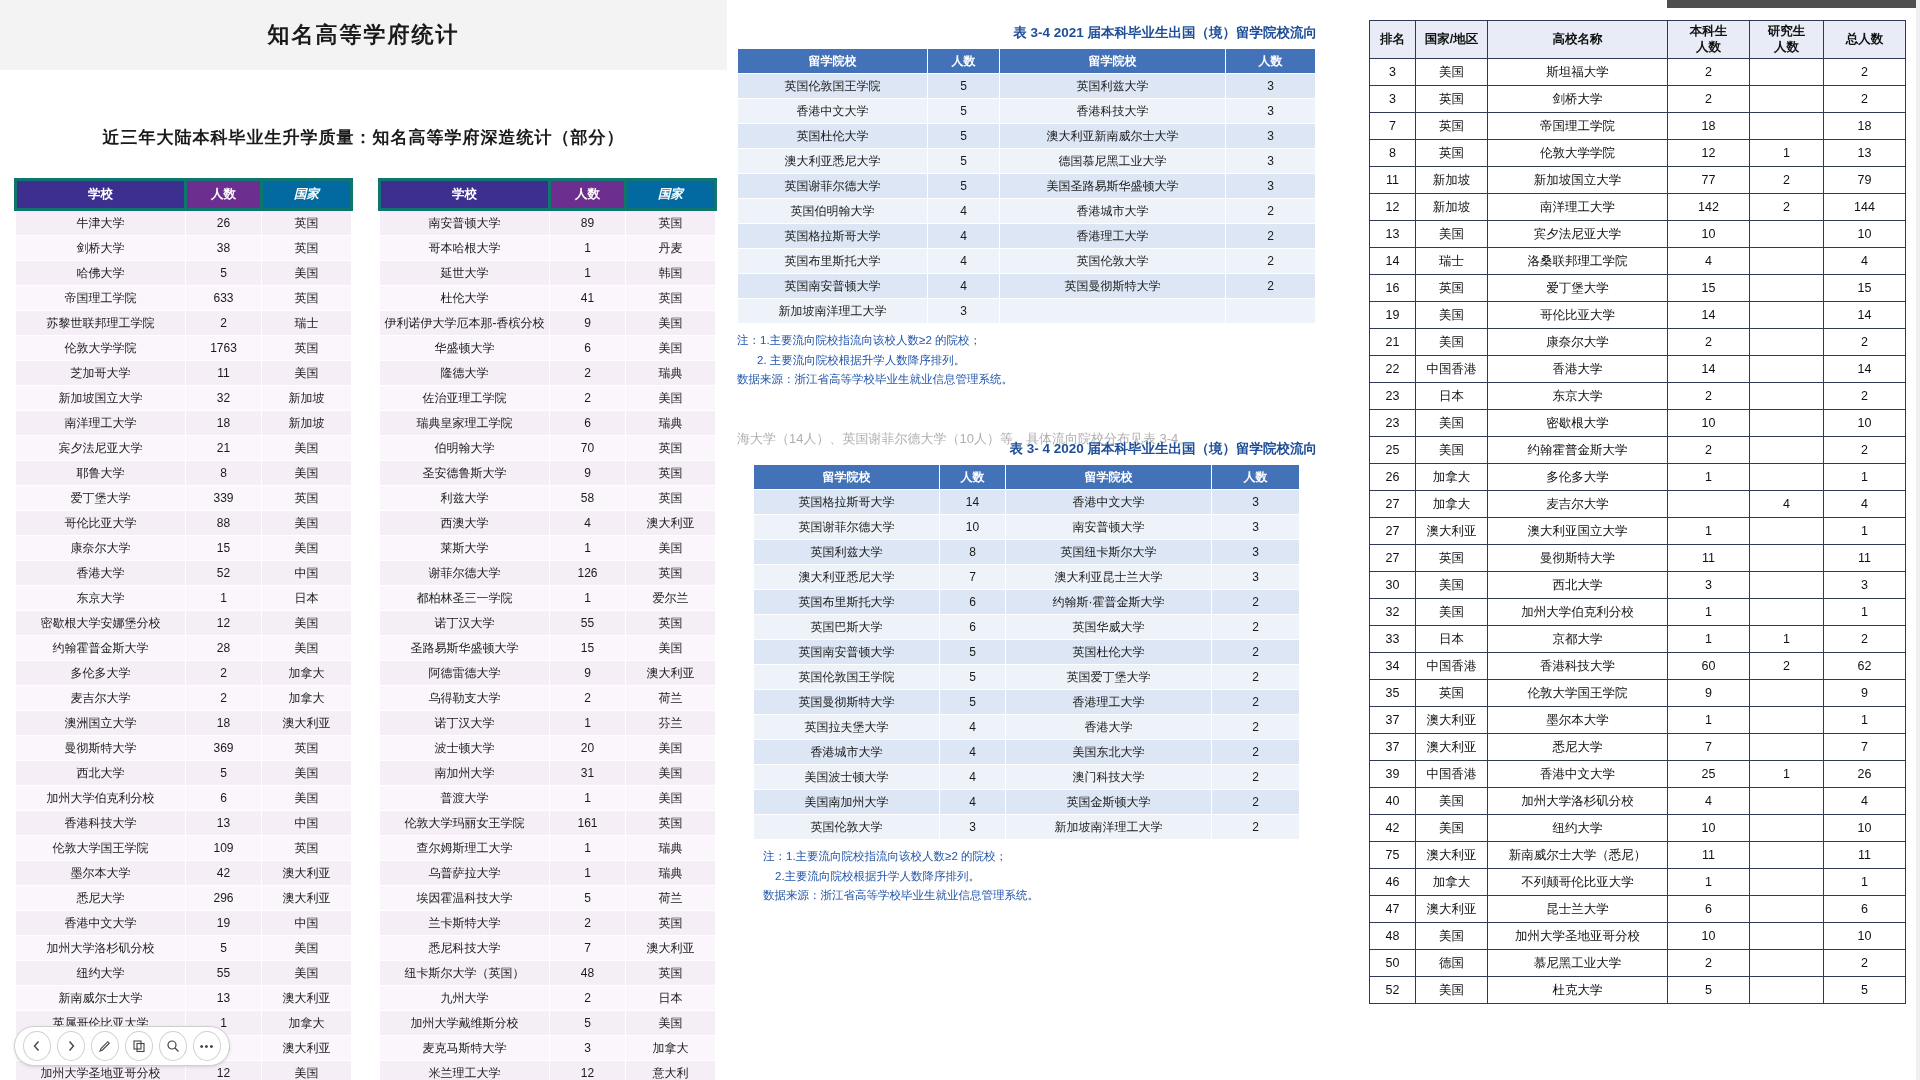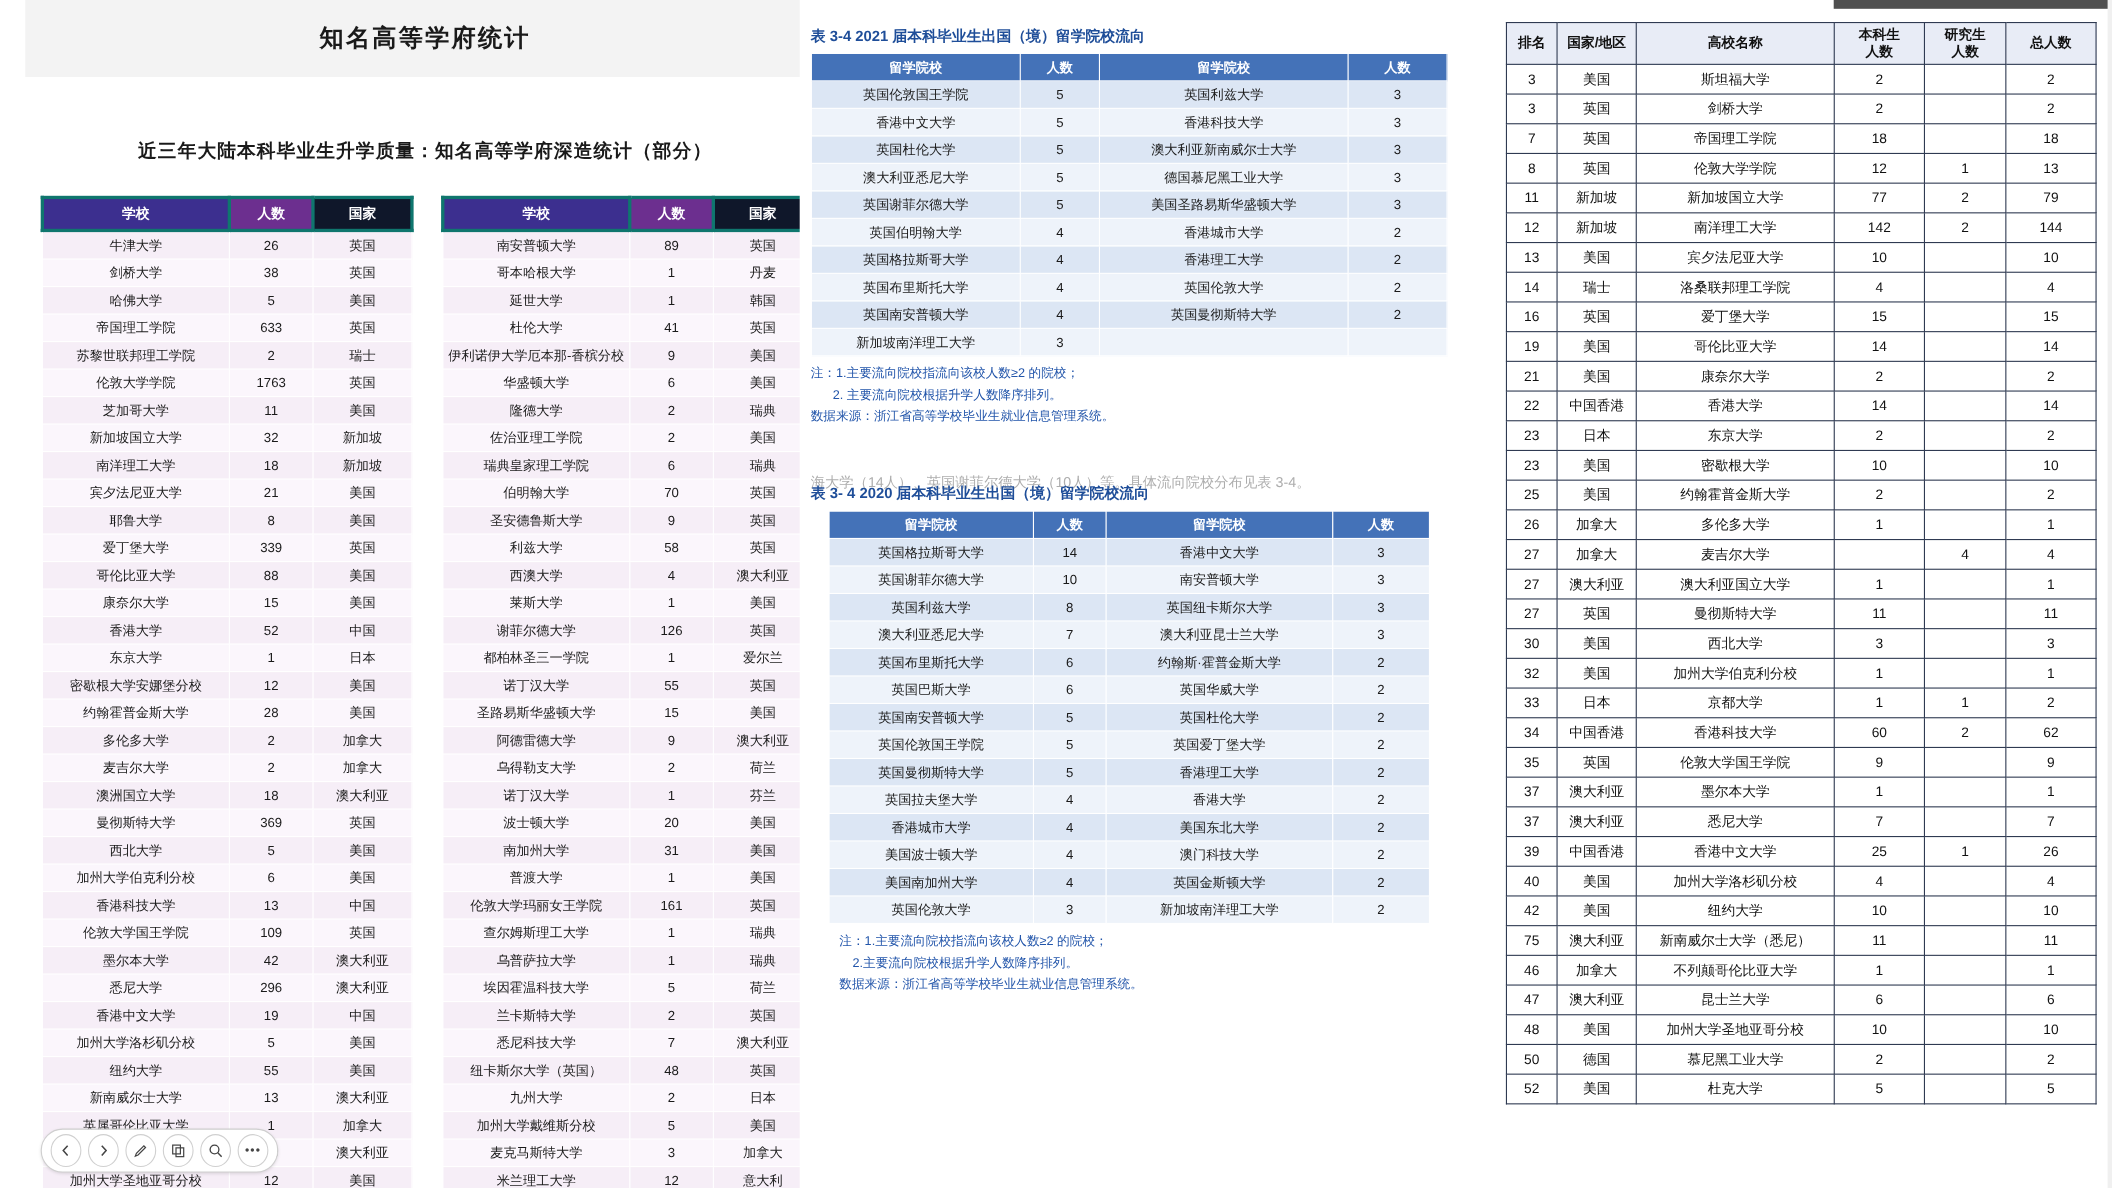--- a/index.html
+++ b/index.html
@@ -5,54 +5,54 @@
   html,body{margin:0;padding:0;}
   body{
     width:1920px;height:1080px;
     background:#ffffff;
     font-family:"Liberation Sans","DejaVu Sans",sans-serif;
     overflow:hidden;
     position:relative;
   }
   
   #left-panel{
-    position:absolute;left:0;top:0;width:727px;height:1080px;background:#ffffff;margin-left:23px;
+    position:absolute;left:0;top:0;width:727px;height:1080px;background:#ffffff;
   }
   #left-title-bar{
     position:absolute;left:0;top:0;width:727px;height:70px;background:#f3f3f3;
     display:flex;align-items:center;justify-content:center;
   }
   #left-title-bar .t{font-size:22px;font-weight:bold;color:#1a1a1a;letter-spacing:2px;}
   #left-subtitle{
     position:absolute;left:0;top:126px;width:727px;text-align:center;
     font-size:17px;font-weight:bold;color:#1a1a1a;letter-spacing:1px;
   }
   .lt-wrap{position:absolute;top:178px;}
   .lt-wrap.a{left:14px;}
   .lt-wrap.b{left:378px;}
   table.lt{border-collapse:collapse;width:336px;table-layout:fixed;}
   table.lt th{
     background:#3c2f8f;color:#ffffff;font-size:12.5px;font-weight:bold;
     height:25px;border:3px solid #0f766e;
   }
   table.lt th.c2{background:#6c2f8f;}
-  table.lt th.c3{background:#0f172a;}
+  table.lt th.c3{background:#0369a1;font-style:italic;}
   table.lt td{
     height:22px;font-size:12px;color:#1a1a1a;text-align:center;
     border:1px solid #ffffff;background:#f6eef7;
   }
   table.lt tr:nth-child(even) td{background:#fbf6fc;}
   table.lt col.w1{width:170px;}
   table.lt col.w2{width:76px;}
   table.lt col.w3{width:90px;}
 
   
   #mid-panel{position:absolute;left:727px;top:0;width:600px;height:1080px;background:#ffffff;}
   .mid-cap{
-    font-size:13.5px;font-weight:bold;color:#1f4e99;text-align:left;margin:0 0 6px 0;
+    font-size:13.5px;font-weight:bold;color:#1f4e99;text-align:right;margin:0 0 6px 0;
   }
   table.mt{border-collapse:collapse;table-layout:fixed;}
   table.mt th{
     background:#4472b8;color:#ffffff;font-size:12px;font-weight:bold;height:22px;
     text-align:center;border:1px solid #ffffff;
   }
   table.mt td{
     height:22px;font-size:12px;color:#1a1a1a;text-align:center;border:1px solid #ffffff;
     background:#dce6f4;
   }

